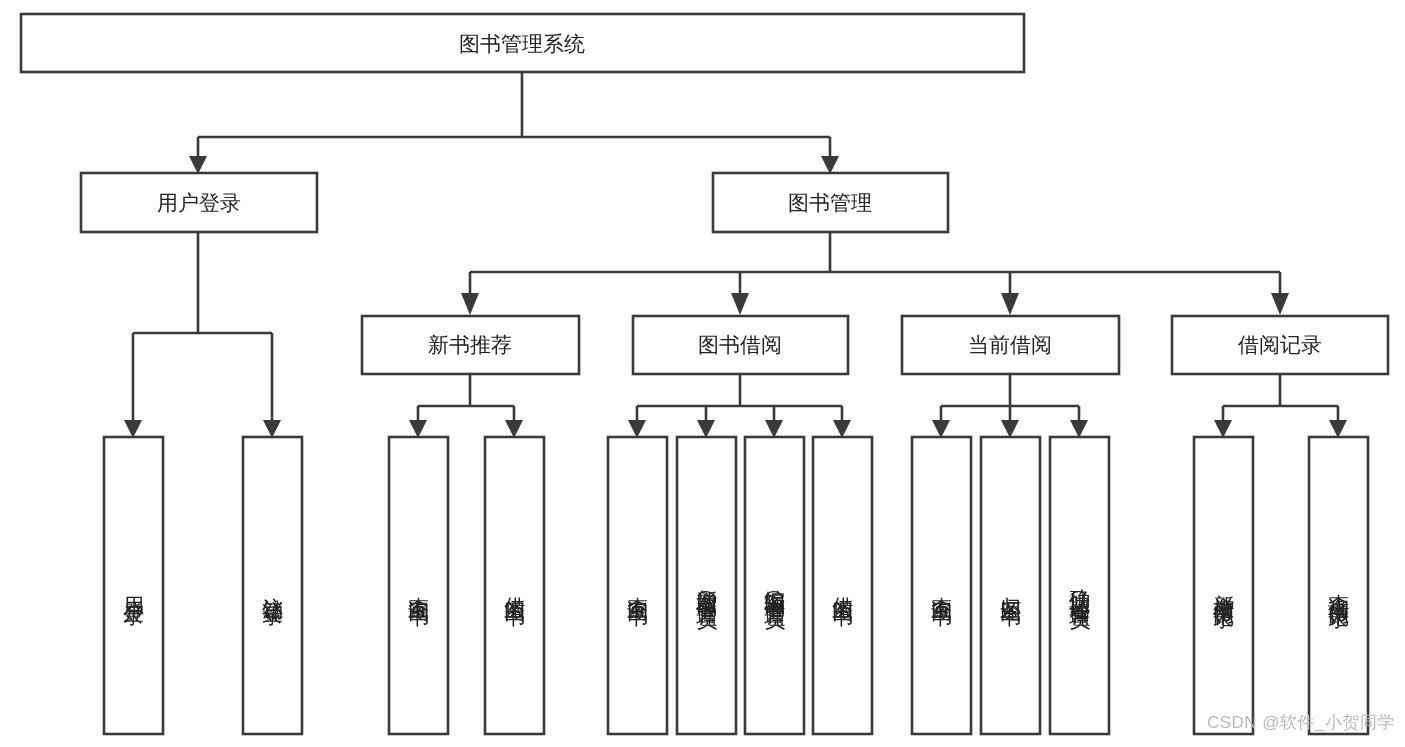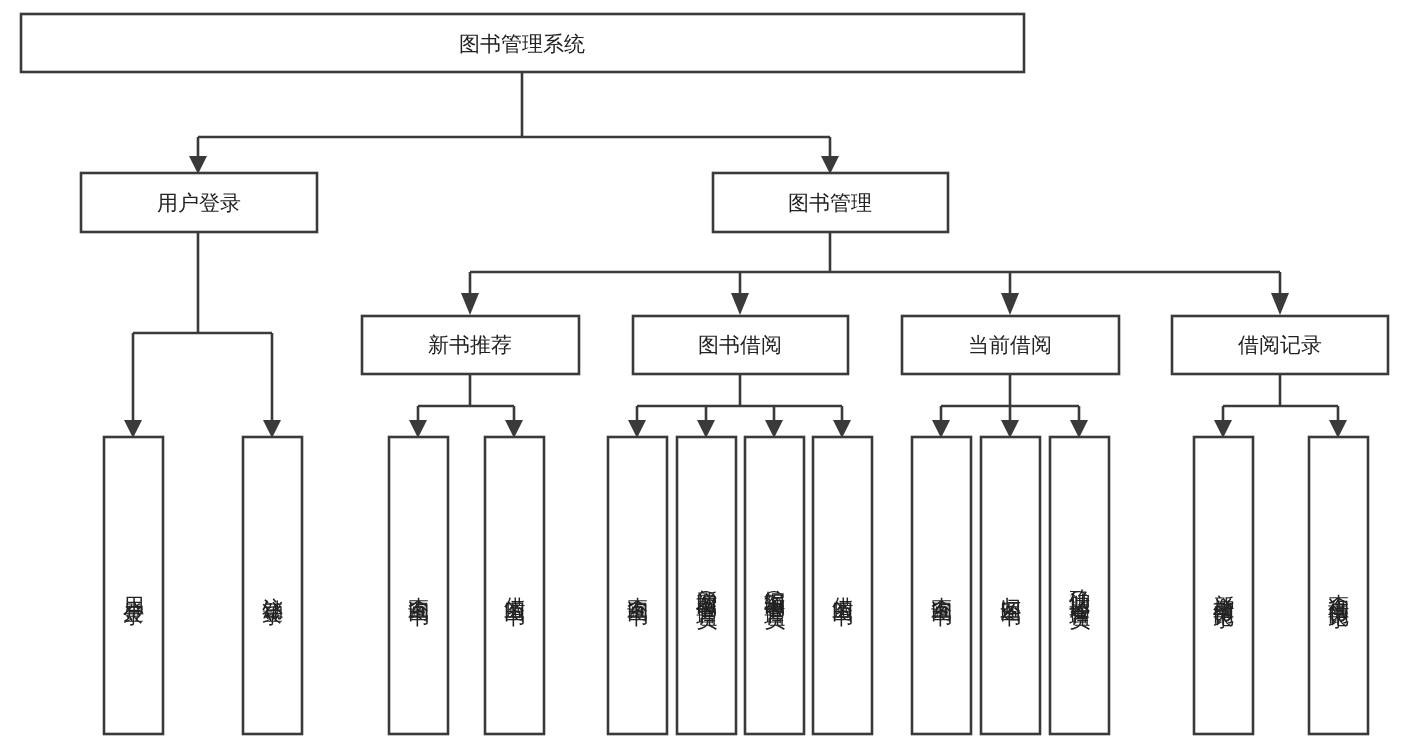--- a/index.html
+++ b/index.html
@@ -299,14 +299,15 @@
       <rect class="node-box" x="1309" y="437" width="59" height="297"></rect>
       <foreignObject class="vlabel-fo" x="1309" y="437" width="59" height="297">
         <div xmlns="http://www.w3.org/1999/xhtml" class="vlabel-inner">
           <span class="vlabel-text">查询借阅记录</span>
         </div>
       </foreignObject>
     </g>
 
   </svg>
 
+  <div class="watermark-text">CSDN @软件_小贺同学</div>
 
 </div>
 
 </body></html>

